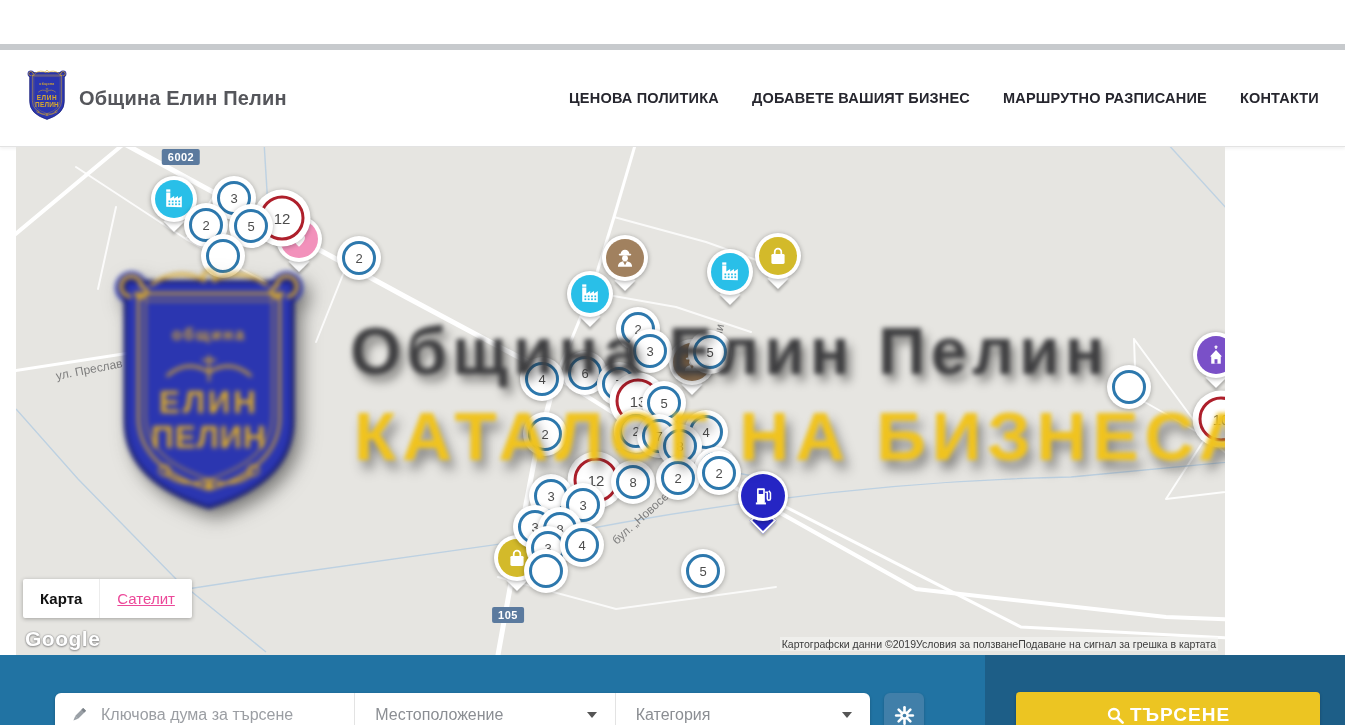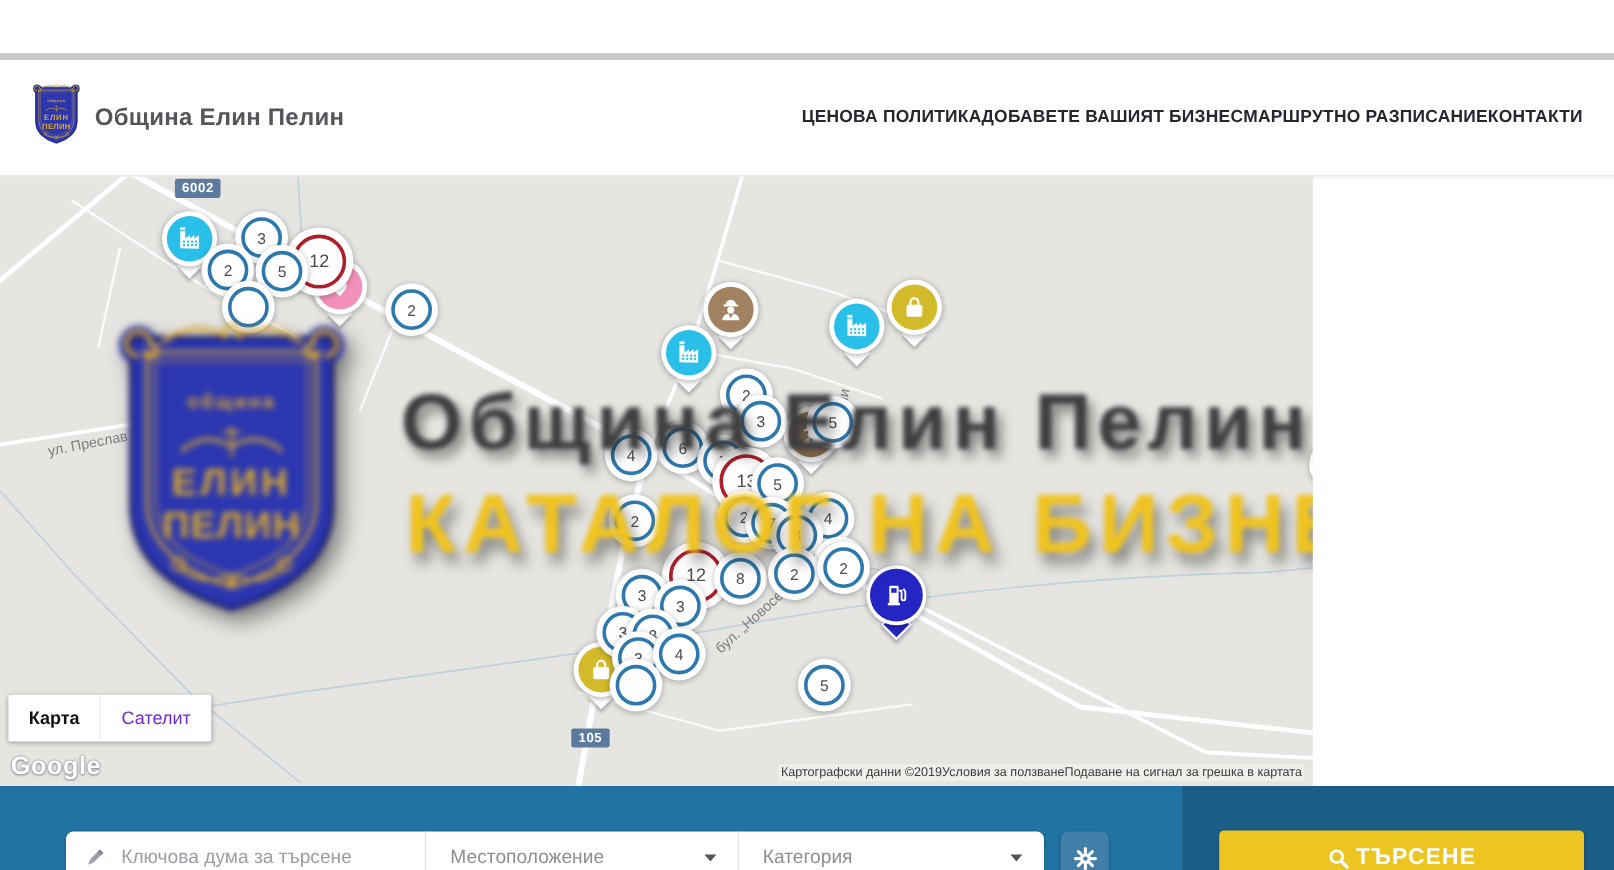--- a/index.html
+++ b/index.html
@@ -9,25 +9,25 @@
   
   .topstrip{position:absolute;left:0;top:0;width:100%;height:6px;background:#c7cacd;}
   .hdr{position:absolute;left:0;top:6px;width:100%;height:96px;background:#fff;
        border-bottom:1px solid #e3e3e3;box-shadow:0 2px 3px rgba(0,0,0,.05);
        display:flex;align-items:center;}
   .brand{display:flex;align-items:center;margin-left:24px;}
   .brand .crest-sm{width:46px;height:60px;display:block;}
   .brand-text{margin-left:9px;line-height:1.15;}
   .brand-line1{font-size:20px;font-weight:bold;color:#55565b;letter-spacing:.2px;}
   .brand-line2{font-size:18px;font-weight:bold;color:#e9b722;letter-spacing:.6px;}
-  .nav{margin-left:auto;margin-right:26px;display:flex;align-items:flex-end;}
+  .nav{margin-left:auto;margin-right:26px;display:flex;gap:33px;align-items:flex-end;}
   .nav-item{font-size:14.5px;font-weight:bold;color:#26262e;letter-spacing:.2px;cursor:pointer;white-space:nowrap;}
 
   
-  .map{position:absolute;left:0;top:103px;width:1094px;height:508px;background:#e6e5e1;overflow:hidden;cursor:grab;}
+  .map{position:absolute;left:16px;top:103px;width:1209px;height:508px;background:#e6e5e1;overflow:hidden;cursor:grab;}
   .map svg.roads{position:absolute;left:0;top:0;z-index:1;}
 
   .road-badge{position:absolute;transform:translate(-50%,-50%);z-index:2;background:#5b7a9e;
               color:#fff;font-size:11px;font-weight:bold;padding:2px 6px;border-radius:2px;letter-spacing:.5px;}
   .street-label{position:absolute;z-index:2;color:#7e7e7e;font-size:12px;white-space:nowrap;
                 transform-origin:left center;}
 
   
   .pin{position:absolute;transform:translate(-50%,-50%);width:46px;height:46px;z-index:3;cursor:pointer;}
   .pin .tail{position:absolute;left:50%;bottom:-7px;width:15px;height:15px;background:#fff;
@@ -59,21 +59,21 @@
   .wm-line1{left:334px;top:166px;font-size:66px;font-weight:bold;color:#3e3e40;letter-spacing:5px;
             filter:blur(2.4px);text-shadow:5px 7px 9px rgba(0,0,0,.45);white-space:nowrap;}
   .wm-line2{left:338px;top:250px;font-size:69px;font-weight:bold;color:#f0c31e;letter-spacing:6px;
             filter:blur(2.2px);text-shadow:5px 9px 11px rgba(40,40,40,.55);white-space:nowrap;}
 
   
   .maptype{position:absolute;left:7px;top:432px;z-index:7;display:flex;background:#fff;border-radius:2px;
            box-shadow:0 1px 4px rgba(0,0,0,.3);height:39px;align-items:stretch;overflow:hidden;}
   .maptype .mt{padding:0 17px;display:flex;align-items:center;font-size:15px;cursor:pointer;}
   .mt-map{font-weight:bold;color:#111;}
-  .mt-sat{color:#6d28d9;border-left:1px solid #ececec;}
+  .mt-sat{color:#ec4899;border-left:1px solid #ececec;text-decoration:underline;}
   .glogo{position:absolute;left:9px;top:480px;z-index:7;font-size:21px;font-weight:bold;color:#fff;
          letter-spacing:.5px;text-shadow:0 0 1px #9a9a9a,0 0 2px #8f8f8f,0 1px 2px #8f8f8f;cursor:pointer;}
   .attribution{position:absolute;right:7px;bottom:4px;z-index:7;display:flex;
                font-size:10.5px;color:#3b3b3b;background:rgba(245,245,243,.6);padding:1px 2px;}
   .attribution span{white-space:nowrap;}
   .attribution span[data-interactable="true"]{cursor:pointer;}
   .ctl{position:absolute;background:#fff;border-radius:2px;box-shadow:0 1px 4px rgba(0,0,0,.3);z-index:7;
        display:flex;align-items:center;justify-content:center;cursor:pointer;}
   .ctl-lock{left:1300px;top:252px;width:39px;height:40px;}
   .ctl-pegman{left:1294px;top:329px;width:43px;height:45px;}

